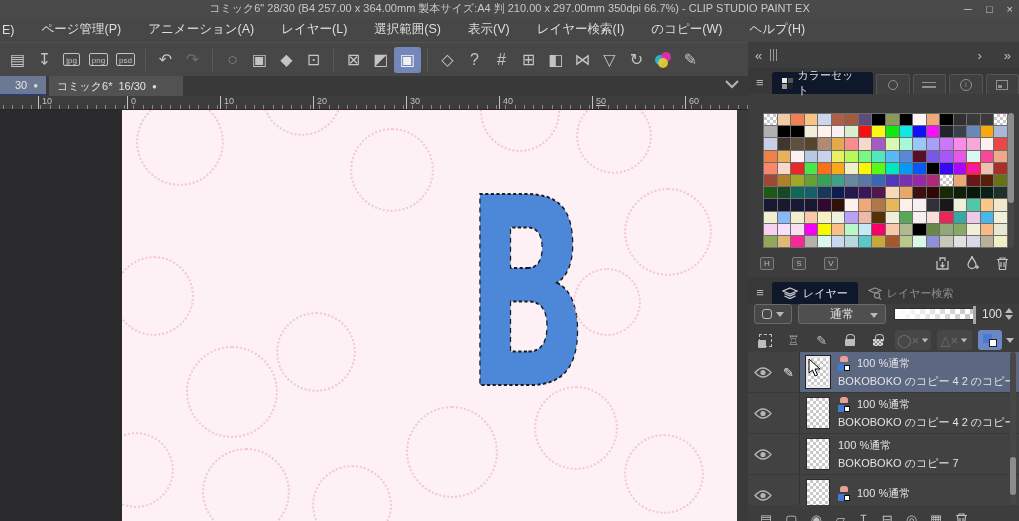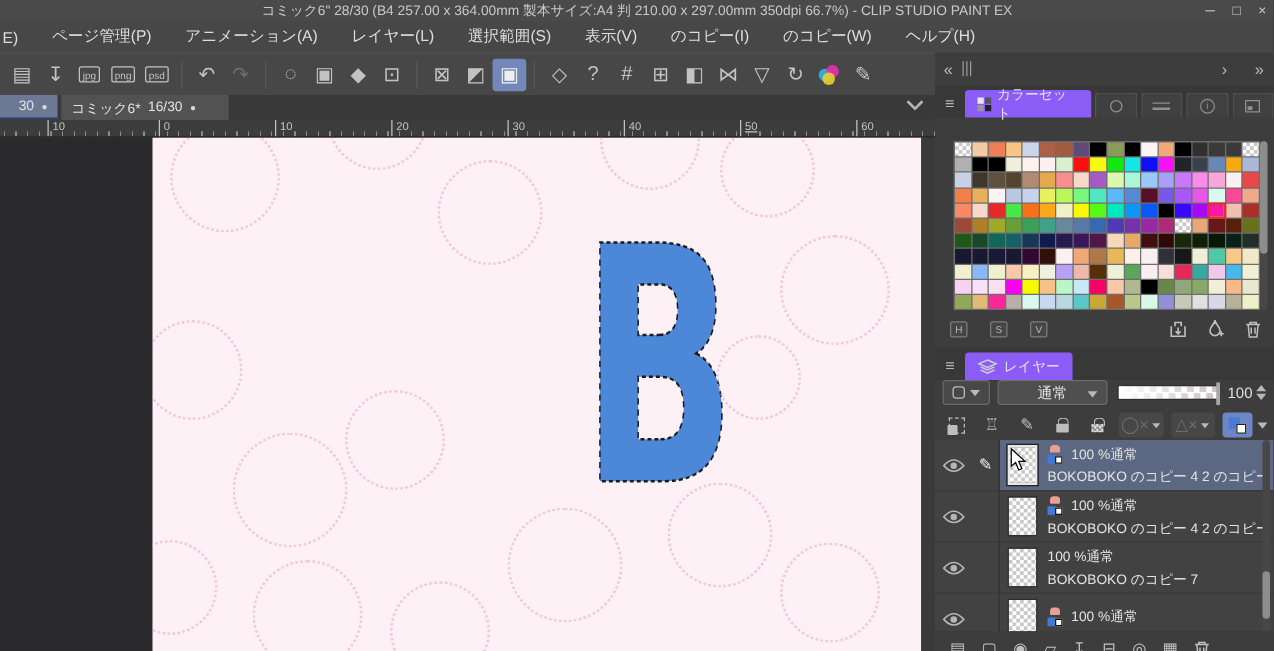--- a/index.html
+++ b/index.html
@@ -65,21 +65,21 @@
                   color:#bdbdbd; font-size:13px; }
   .grip { display:inline-flex; gap:2px; margin-left:8px; }
   .grip i { width:1px; height:12px; background:#9a9a9a; }
   .ph-left { margin-left:7px; }
   .ph-right { position:absolute; right:8px; display:flex; gap:22px; }
 
   .tabstrip { position:absolute; left:0; width:271px; height:26px; background:#383838; display:flex; align-items:flex-end; }
   .hamb { width:24px; text-align:center; color:#b5b5b5; font-size:13px; margin-bottom:4px; }
   .ptab { height:22px; display:flex; align-items:center; gap:5px; padding:0 10px; font-size:11px;
           border-radius:3px 3px 0 0; }
-  .ptab.active { background:#8b5cf6; color:#e3e3e3; }
+  .ptab.active { background:#0f172a; color:#e3e3e3; }
   .ptab.inactive { color:#8f8f8f; }
 
   
   .cs-tabicon { display:grid; grid-template-columns:5px 5px; grid-template-rows:5px 5px; gap:1px; }
   .cs-tabicon i:nth-child(1){background:#e8e8e8;} .cs-tabicon i:nth-child(2){background:#555;}
   .cs-tabicon i:nth-child(3){background:#999;} .cs-tabicon i:nth-child(4){background:#222;}
   .minitab { width:34px; height:20px; border:1px solid #555; border-bottom:none; border-radius:3px 3px 0 0;
              display:flex; align-items:center; justify-content:center; color:#909090; font-size:11px; margin-left:3px; background:#404040;}
   .dd-row { position:absolute; left:15px; top:52px; width:250px; height:20px; display:flex; align-items:center; }
   .dropdown { width:178px; height:20px; background:#4f4f4f; border:1px solid #6a6a6a; border-radius:3px;
@@ -169,21 +169,21 @@
     </div>
   </div>
 
   <div class="menubar" id="menubar">
       <span class="menu-item">E)</span>
       <span class="menu-item">ページ管理(P)</span>
       <span class="menu-item">アニメーション(A)</span>
       <span class="menu-item">レイヤー(L)</span>
       <span class="menu-item">選択範囲(S)</span>
       <span class="menu-item">表示(V)</span>
-      <span class="menu-item">のコピー(I)</span>
+      <span class="menu-item">レイヤー検索(I)</span>
       <span class="menu-item">のコピー(W)</span>
       <span class="menu-item">ヘルプ(H)</span>
     </div>
 
   <div class="toolbar" id="toolbar">
       <div class="toolbtn">▤</div>
       <div class="toolbtn">↧</div>
       <div class="toolbtn">
         <span class="pageicon">jpg</span>
       </div>
@@ -552,20 +552,28 @@
     </div>
 
     <div class="tabstrip" style="top:236px;">
       <div class="hamb">≡</div>
       <div class="ptab active">
         <svg width="16" height="13" viewBox="0 0 16 13">
           <path d="M8 1 L15 4 8 7 1 4 Z M2.5 6.5 L8 9 13.5 6.5 M2.5 9 L8 11.5 13.5 9" fill="none" stroke="#cfcfcf" stroke-width="1.2"></path>
         </svg>
         <span>レイヤー</span>
       </div>
+      <div class="ptab inactive">
+        <svg width="14" height="13" viewBox="0 0 14 13">
+          <path d="M7 1 L13 3.5 7 6 1 3.5 Z" fill="none" stroke="#8f8f8f" stroke-width="1.2"></path>
+          <circle cx="9" cy="8.5" r="2.6" fill="none" stroke="#8f8f8f" stroke-width="1.2"></circle>
+          <path d="M11 10.5 L13 12.5" stroke="#8f8f8f" stroke-width="1.2"></path>
+        </svg>
+        <span>レイヤー検索</span>
+      </div>
     </div>
 
     <div class="lyr-controls">
       <div class="thumb-dd">
         <span class="sq"></span>
           <span class="chev"></span>
       </div>
       <div class="dropdown blend-dd">
         <span>通常</span>
         <span class="chev"></span>

